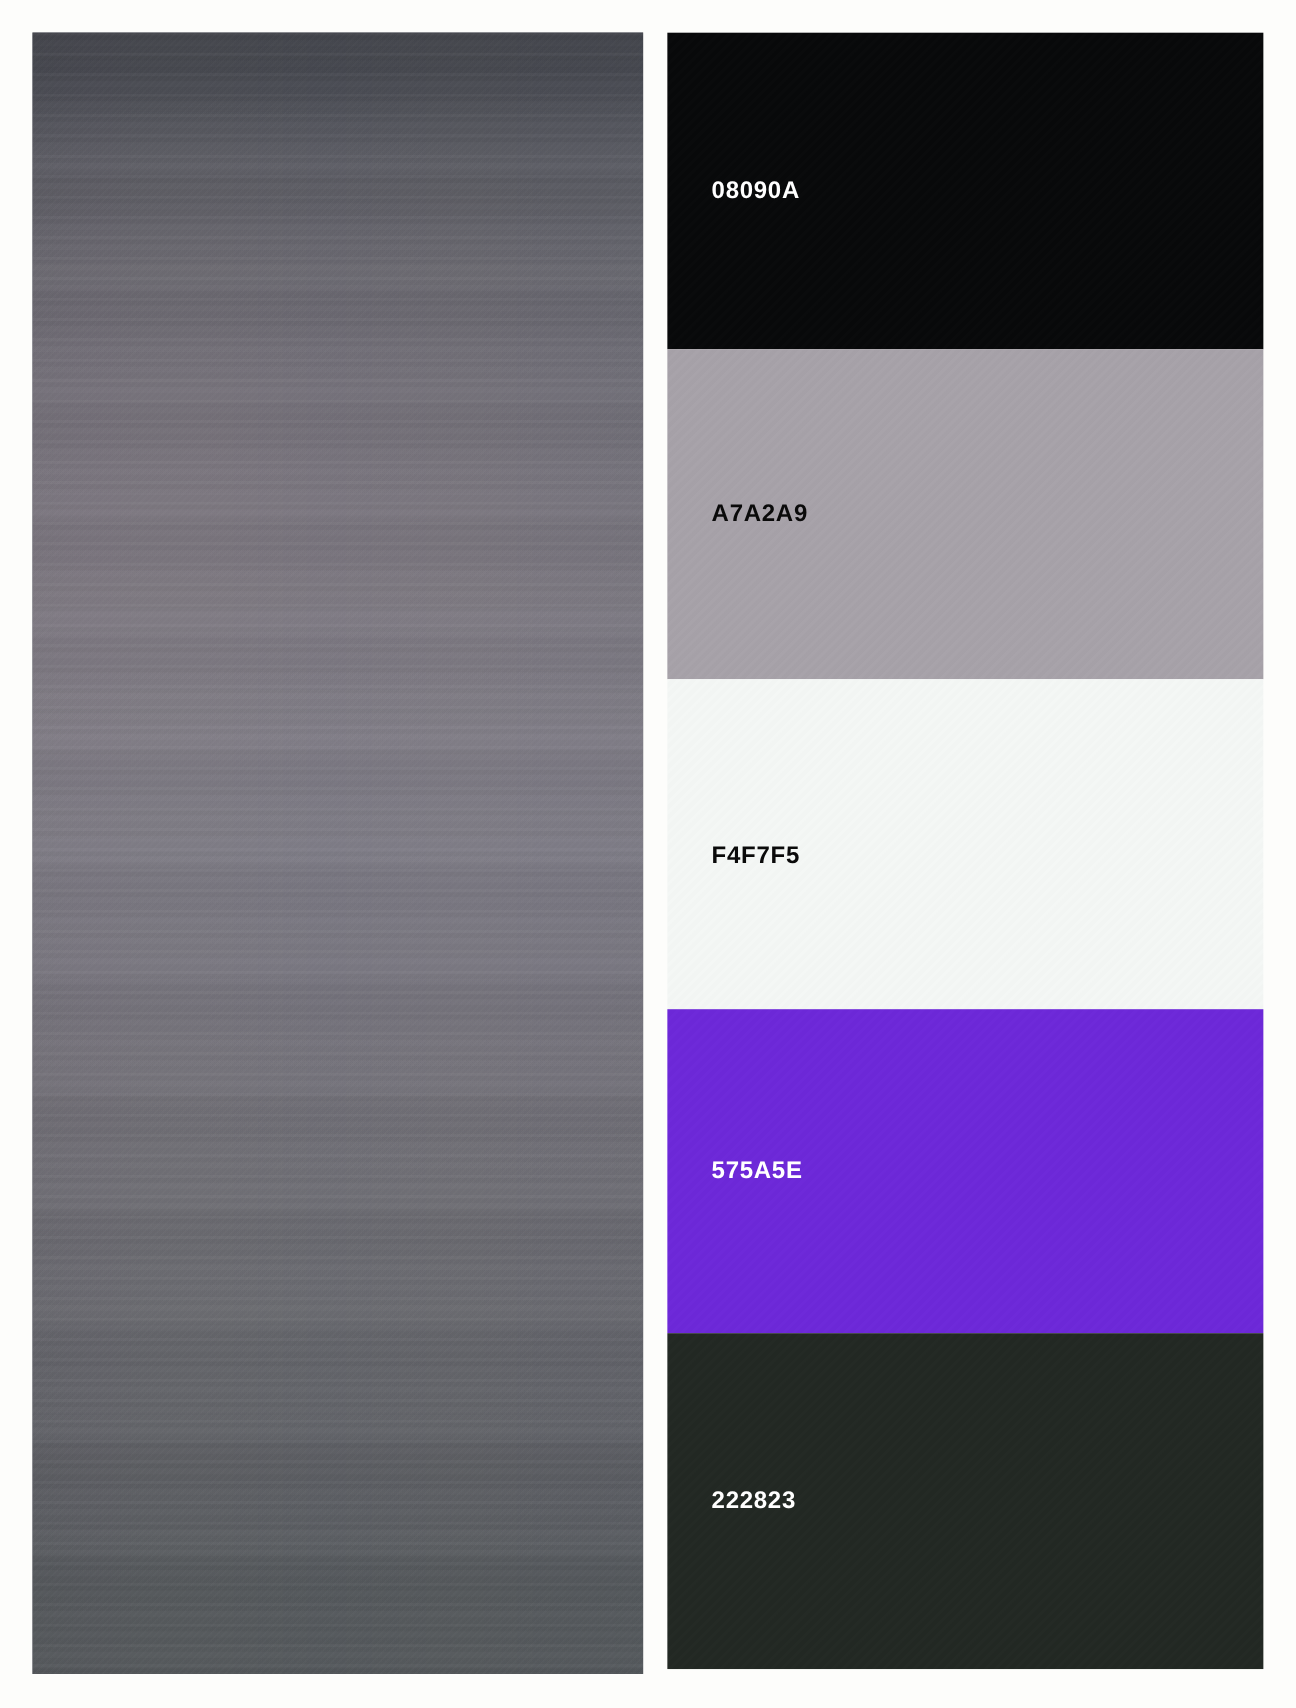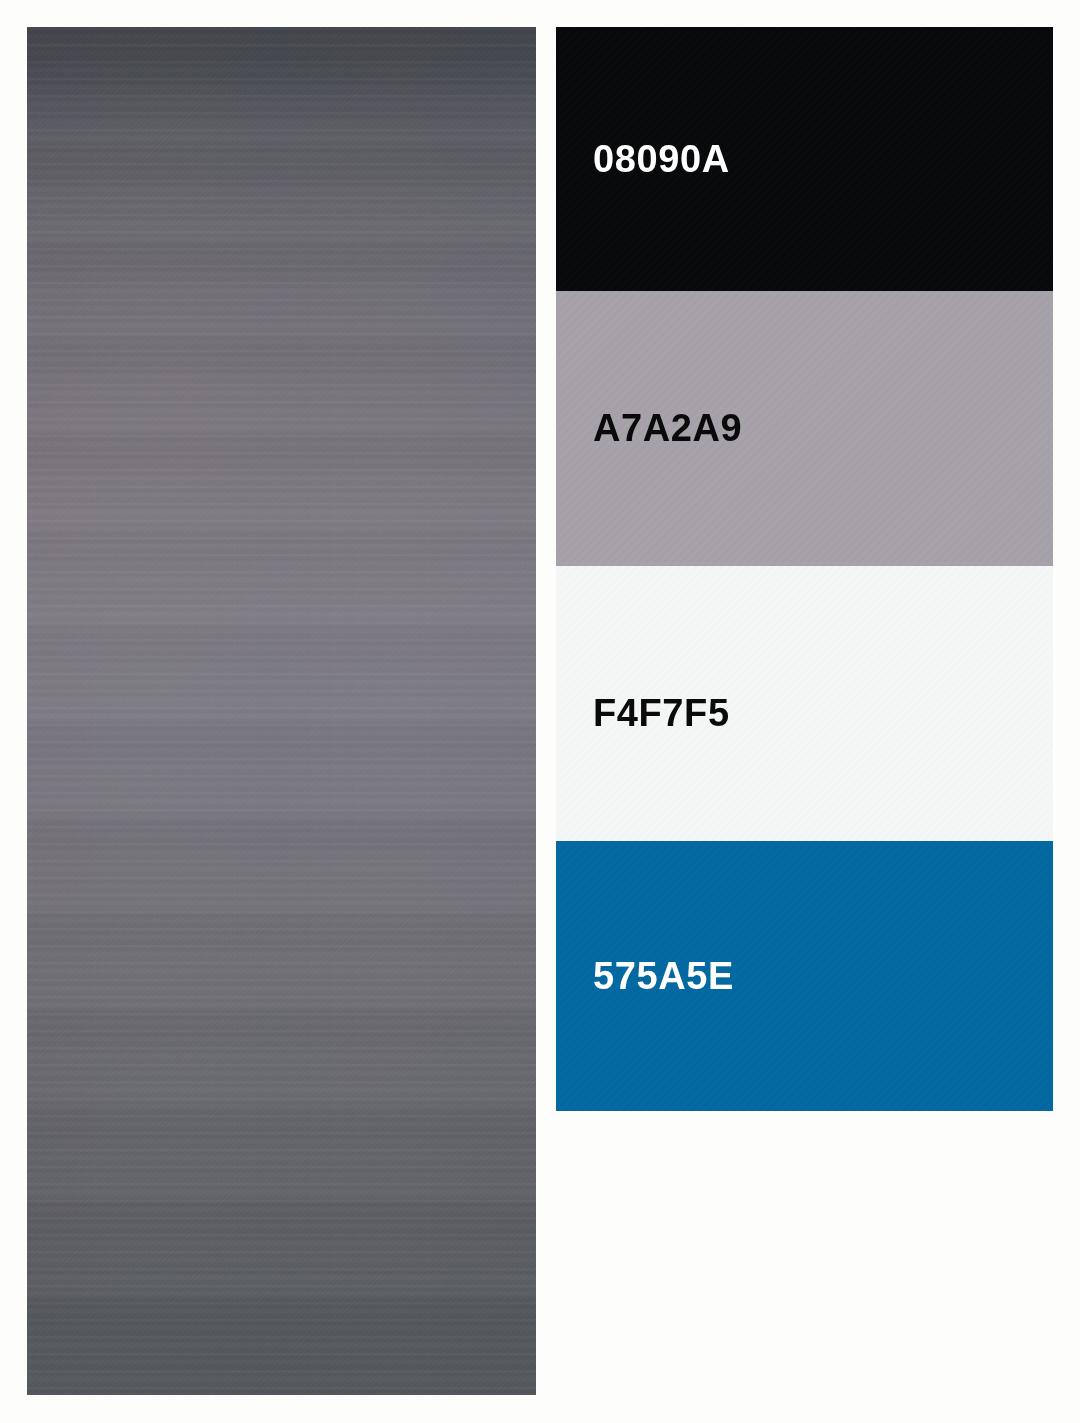--- a/index.html
+++ b/index.html
@@ -142,21 +142,21 @@
       rgba(255,255,255,0.020) 2px,
       rgba(0,0,0,0.020) 3px,
       rgba(0,0,0,0.020) 6px
     );
     opacity: 0.5;
   }
   .swatch-label {
     position: relative;
     z-index: 2;
     margin-left: 37px;
-    font-size: 38px;
+    font-size: 20px;
     font-weight: bold;
     letter-spacing: 0.6px;
     white-space: nowrap;
   }
 
   
   #swatch-0 { height: 264px; }
   #swatch-1 { height: 275px; }
   #swatch-2 { height: 275px; }
   #swatch-3 { height: 270px; }
@@ -186,20 +186,24 @@
     <div class="swatch" id="swatch-1" style="background-color: rgb(167, 162, 169);">
       <div class="noise"></div>
       <span class="swatch-label" style="color: rgb(10, 10, 10);">A7A2A9</span>
     </div>
 
     <div class="swatch" id="swatch-2" style="background-color: rgb(244, 247, 245);">
       <div class="noise"></div>
       <span class="swatch-label" style="color: rgb(10, 10, 10); margin-top: 19px;">F4F7F5</span>
     </div>
 
-    <div class="swatch" id="swatch-3" style="background-color: #0369a1;">
+    <div class="swatch" id="swatch-3" style="background-color: #6d28d9;">
       <div class="noise"></div>
       <span class="swatch-label" style="color: rgb(255, 255, 255);">575A5E</span>
     </div>
 
+    <div class="swatch" id="swatch-4" style="background-color: rgb(34, 40, 35);">
+      <div class="noise"></div>
+      <span class="swatch-label" style="color: rgb(255, 255, 255);">222823</span>
+    </div>
 
   </div>
 </div>
 
 </body></html>

